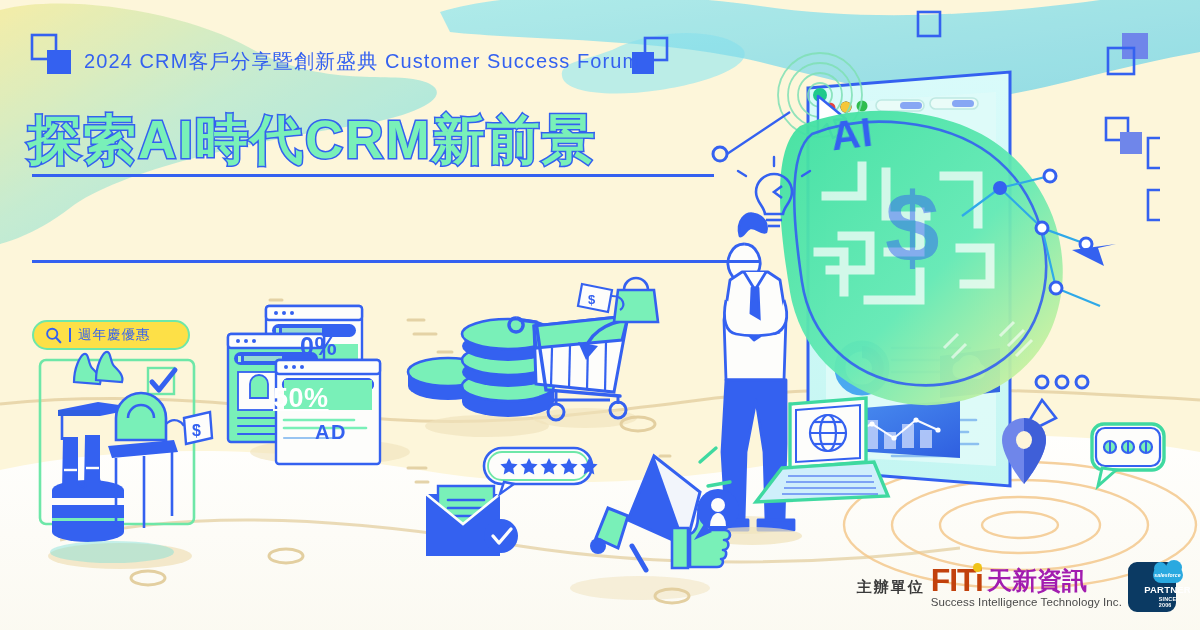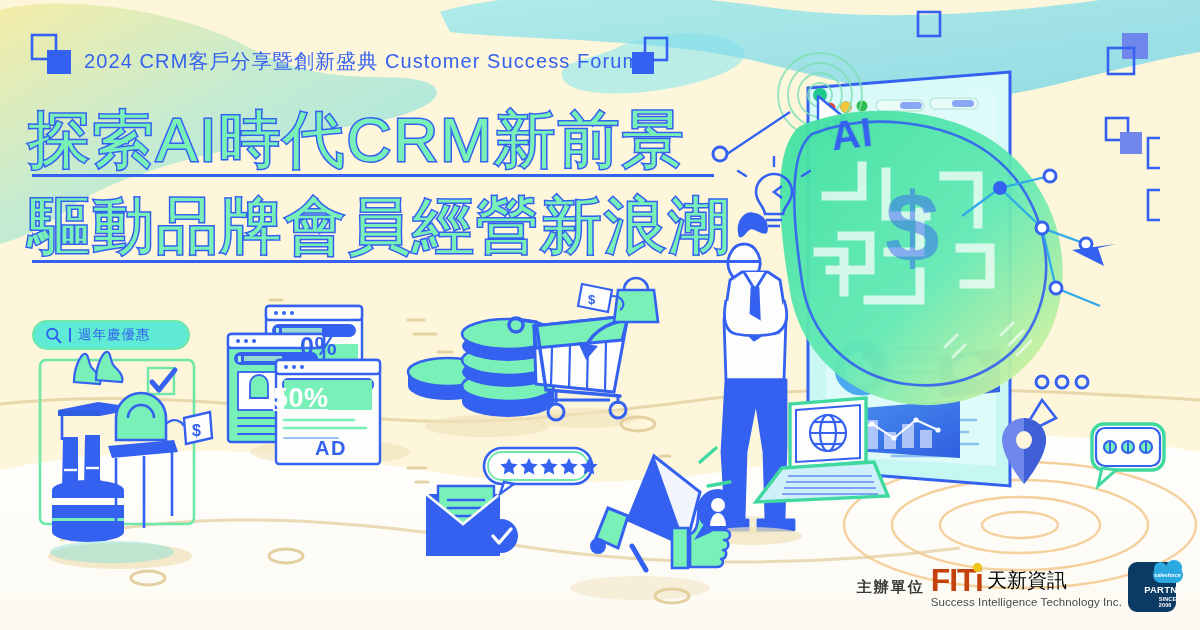--- a/index.html
+++ b/index.html
@@ -22,21 +22,21 @@
     position:absolute; left:84px; top:48px;
     font-size:20px; letter-spacing:1.1px;
     color:#3461f0; white-space:nowrap;
     font-family:Liberation Sans, sans-serif;
     z-index:40;
   }
   
   #headline { position:absolute; left:28px; top:102px; z-index:40; }
   .hl-row { position:relative; height:78px; }
   .hl-text {
-    font-size:62px; font-weight:normal; letter-spacing:2px;
+    font-size:53px; font-weight:bold; letter-spacing:2px;
     line-height:76px; white-space:nowrap;
     color:#79f0b8;
     -webkit-text-stroke:3px #3461f0;
     paint-order:stroke fill;
     text-shadow:0 0 1px #3461f0;
   }
   .hl-rule {
     position:absolute; left:4px; bottom:3px; height:3px;
     background:#3461f0;
   }
@@ -53,21 +53,21 @@
   #fiti-top { display:flex; align-items:flex-end; gap:4px; }
   #fiti-mark {
     font-size:32px; font-weight:bold; letter-spacing:-1px;
     color:#c2410c; line-height:28px; position:relative;
   }
   #fiti-dot {
     position:absolute; right:1px; top:-3px;
     width:9px; height:9px; border-radius:50%; background:#f0c419;
   }
   #fiti-cn {
-    font-size:20px; font-weight:normal; color:#000000;
+    font-size:25px; font-weight:bold; color:#a21caf;
     letter-spacing:0px; line-height:27px;
   }
   #fiti-en {
     font-size:11.5px; color:#4a4a4a; letter-spacing:.1px; white-space:nowrap;
   }
   #sf-badge {
     width:48px; height:50px; border-radius:9px;
     background:#0b3a63; display:flex; flex-direction:column;
     align-items:center; justify-content:center; gap:1px;
     border:2px solid #0b3a63;
@@ -86,33 +86,33 @@
   #sf-wordmark {
     position:relative; z-index:2; font-size:5.2px; color:#fff;
     font-style:italic; font-weight:bold; letter-spacing:.1px;
   }
   #sf-partner { font-size:9.5px; font-weight:bold; color:#fff; letter-spacing:.2px; }
   #sf-since  { font-size:5.4px; font-weight:bold; color:#fff; letter-spacing:.2px; }
 
   
   #searchpill {
     position:absolute; left:32px; top:320px; width:158px; height:30px;
-    border:2.4px solid #6ee7a8; border-radius:16px; background:#5eead4;
+    border:2.4px solid #6ee7a8; border-radius:16px; background:#fde047;
     display:flex; align-items:center; gap:7px; padding-left:11px; z-index:35;
   }
   #searchpill .sep { width:2px; height:14px; background:#3461f0; }
   #searchpill .q {
     font-size:13.5px; color:#3461f0; letter-spacing:1px; white-space:nowrap;
   }
   .adlabel {
     position:absolute; font-weight:bold; color:#3461f0; z-index:36;
   }
   #pct50 { left:273px; top:383px; font-size:27px; color:#fff; letter-spacing:.5px;text-decoration:underline; }
   #pct0  { left:300px; top:332px; font-size:25px; letter-spacing:.5px; }
-  #adtag { left:315px; top:421px; font-size:20px; letter-spacing:1.5px;margin-top:16px; }
+  #adtag { left:315px; top:421px; font-size:20px; letter-spacing:1.5px; }
   #ai-text {
     position:absolute; left:831px; top:112px; z-index:36;
     font-size:40px; font-weight:bold; color:#3461f0;
     letter-spacing:1px; transform:rotate(-7deg);
     font-family:"Liberation Sans", sans-serif;
   }
 </style>
 </head>
 <body>
 
@@ -625,21 +625,20 @@
   </svg>
 
   <div id="eyebrow">2024 CRM客戶分享暨創新盛典  Customer Success Forum</div>
 
   <div id="headline">
     <div class="hl-row">
       <span class="hl-text">探索AI時代CRM新前景</span>
       <span class="hl-rule" style="width:682px;"></span>
     </div>
     <div class="hl-row" style="margin-top:8px;">
-      <span class="hl-text">驅動品牌會員經營新浪潮</span>
       <span class="hl-rule" style="width:728px;"></span>
     </div>
   </div>
 
   <div id="searchpill">
     <svg width="17" height="17" viewBox="0 0 20 20">
       <circle cx="8.5" cy="8" r="6" fill="none" stroke="#3461f0" stroke-width="2.2"></circle>
       <path d="M13,12.5 L18,18" stroke="#3461f0" stroke-width="2.6" stroke-linecap="round"></path>
     </svg>
     <span class="sep"></span>

